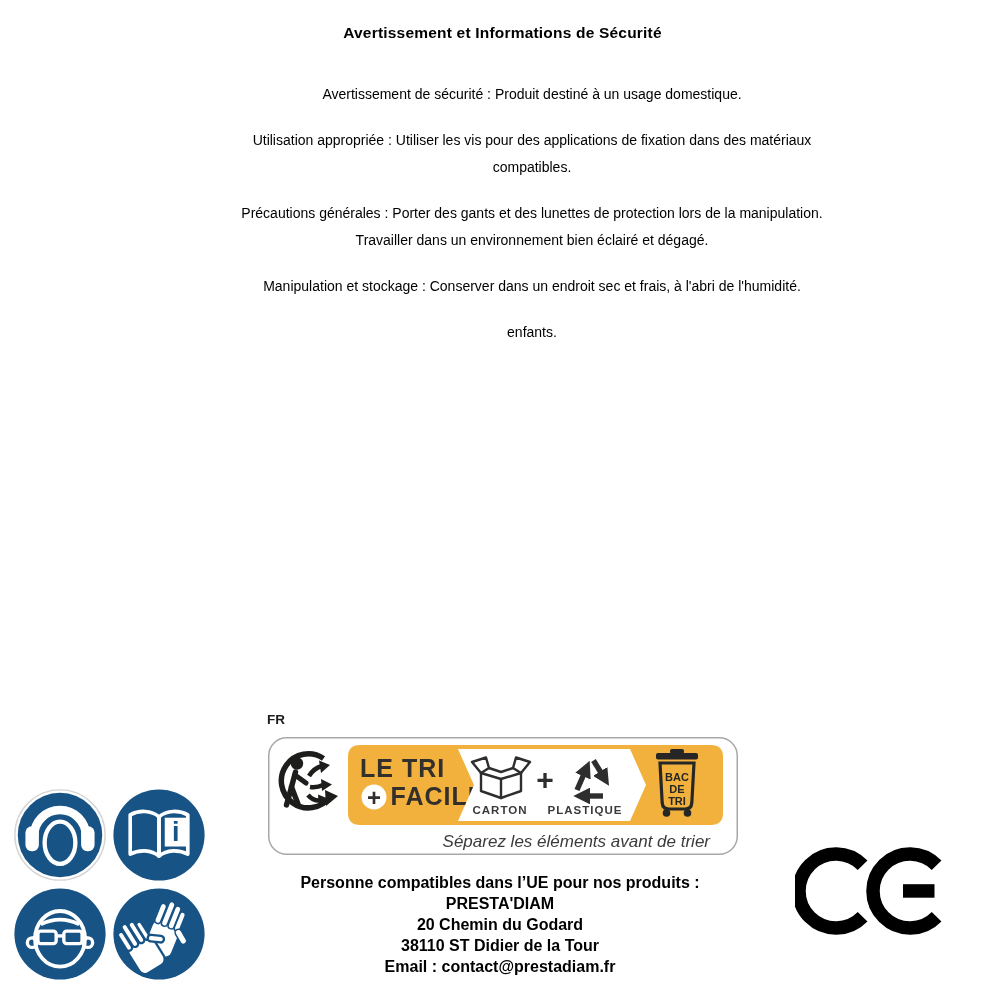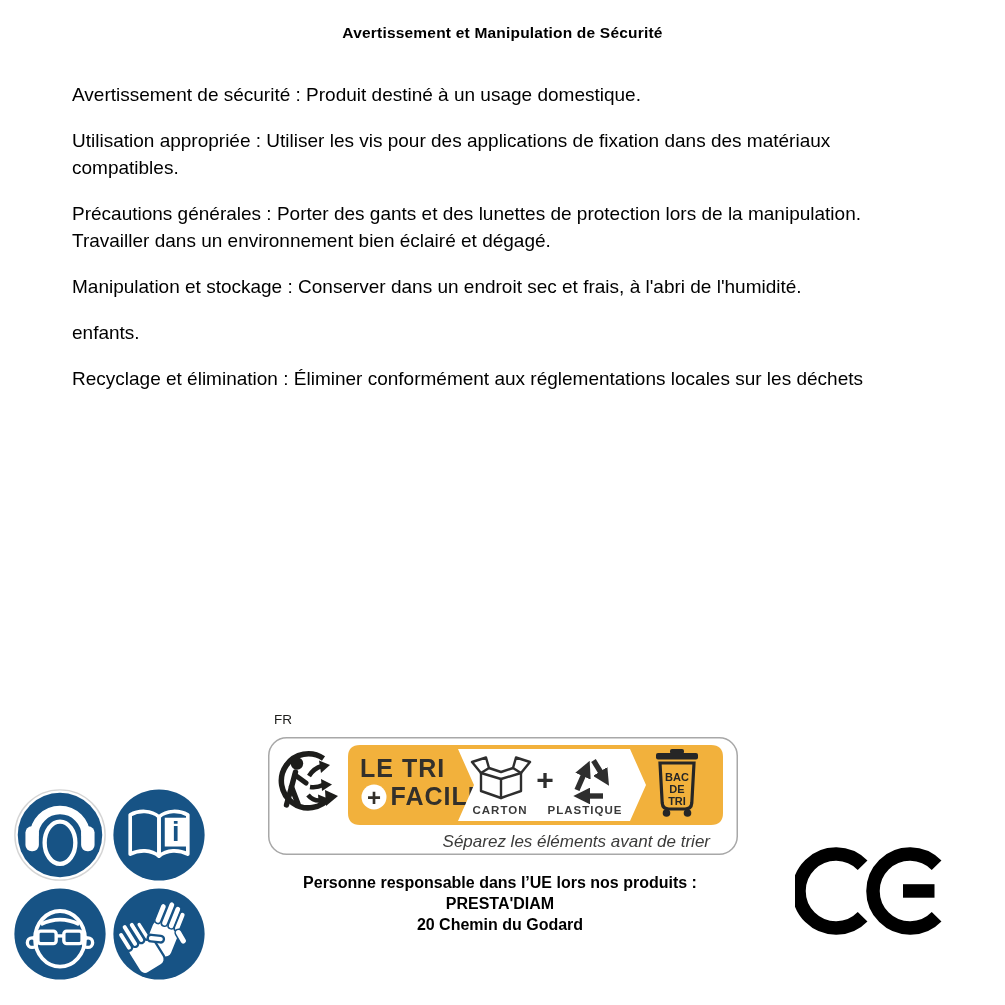--- a/index.html
+++ b/index.html
@@ -6,63 +6,62 @@
   body{
     width:1005px;height:1005px;position:relative;background:#ffffff;
     font-family:"Liberation Sans",sans-serif;color:#000;overflow:hidden;
   }
   .page-title{
     position:absolute;top:24px;left:0;right:0;text-align:center;
     font-size:15.5px;font-weight:bold;letter-spacing:.2px;margin:0;
   }
   #paragraphs{position:absolute;left:72px;top:81px;width:920px;}
   .paragraph{margin:0 0 19px 0;}
-  .text-line{font-size:19px;line-height:27px;white-space:nowrap;}
-  .fr-label{position:absolute;left:274px;top:712px;font-size:13.5px;font-weight:normal;color:#1d1d1b;}
+  .text-line{font-size:14px;line-height:27px;white-space:nowrap;text-align:center;}
+  .fr-label{position:absolute;left:267px;top:712px;font-size:13.5px;font-weight:bold;color:#1d1d1b;}
   .recycling-label{position:absolute;left:268px;top:737px;}
   .mandatory-icons{
     position:absolute;left:12px;top:787px;width:198px;
     display:grid;grid-template-columns:96px 96px;grid-gap:3px;
   }
   .mandatory-icons svg{display:block;}
   #responsible{
     position:absolute;left:250px;top:872px;width:500px;text-align:center;
     font-size:16px;font-weight:bold;line-height:21px;
   }
   .ce-mark{position:absolute;left:795px;top:841px;}
   svg{font-family:"Liberation Sans",sans-serif;}
   svg text{font-family:"Liberation Sans",sans-serif;}
 </style>
 </head>
 <body>
 
 <main>
 
-  <h1 class="page-title">Avertissement et Manipulation de Sécurité</h1>
+  <h1 class="page-title">Avertissement et Informations de Sécurité</h1>
 
   <section id="paragraphs">
       <div class="paragraph">
         <div class="text-line">Avertissement de sécurité : Produit destiné à un usage domestique.</div>
       </div>
       <div class="paragraph">
         <div class="text-line">Utilisation appropriée : Utiliser les vis pour des applications de fixation dans des matériaux</div>
         <div class="text-line">compatibles.</div>
       </div>
       <div class="paragraph">
         <div class="text-line">Précautions générales : Porter des gants et des lunettes de protection lors de la manipulation.</div>
         <div class="text-line">Travailler dans un environnement bien éclairé et dégagé.</div>
       </div>
       <div class="paragraph">
         <div class="text-line">Manipulation et stockage : Conserver dans un endroit sec et frais, à l'abri de l'humidité.</div>
       </div>
       <div class="paragraph">
         <div class="text-line">enfants.</div>
       </div>
       <div class="paragraph">
-        <div class="text-line">Recyclage et élimination : Éliminer conformément aux réglementations locales sur les déchets</div>
       </div>
     </section>
 
   <div class="fr-label">FR</div>
 
   <svg class="recycling-label" width="470" height="118" viewBox="0 0 470 118">
     <rect x="0.75" y="0.75" width="468.5" height="116.5" rx="18" fill="#ffffff" stroke="#a8a8a8" stroke-width="1.5"></rect>
 
     <g transform="translate(7,10)" fill="none" stroke="#1d1d1b">
       <path d="M54.9 50.1 A27 27 0 1 1 48.5 11.5" stroke-width="5.5"></path>
@@ -169,23 +168,25 @@
           <rect x="25" y="26" width="17" height="7" rx="3.5" transform="rotate(38 27 30)"></rect>
         </g>
       </defs>
       <circle cx="50" cy="50" r="47.5" fill="#175385"></circle>
       <use href="#glove" transform="translate(43,13) rotate(22 15 30)" fill="#ffffff" stroke="#175385" stroke-width="1.6"></use>
       <use href="#glove" transform="translate(15,31) rotate(-32 15 30)" fill="#ffffff" stroke="#175385" stroke-width="2.4"></use>
     </svg>
   </div>
 
   <div id="responsible">
-      <div>Personne responsable dans l’UE lors nos produits :</div>
+      <div>Personne compatibles dans l’UE pour nos produits :</div>
       <div>PRESTA'DIAM</div>
       <div>20 Chemin du Godard</div>
+      <div>38110 ST Didier de la Tour</div>
+      <div>Email : contact@prestadiam.fr</div>
     </div>
 
   <svg class="ce-mark" width="150" height="100" viewBox="0 0 150 100">
     <path d="M67.6 24.3 A37 37 0 1 0 67.6 75.7" fill="none" stroke="#000000" stroke-width="13.5"></path>
     <path d="M141.6 24.3 A37 37 0 1 0 141.6 75.7" fill="none" stroke="#000000" stroke-width="13.5"></path>
     <rect x="108" y="43.2" width="31.5" height="13.5" fill="#000000"></rect>
   </svg>
 
 </main>
 

